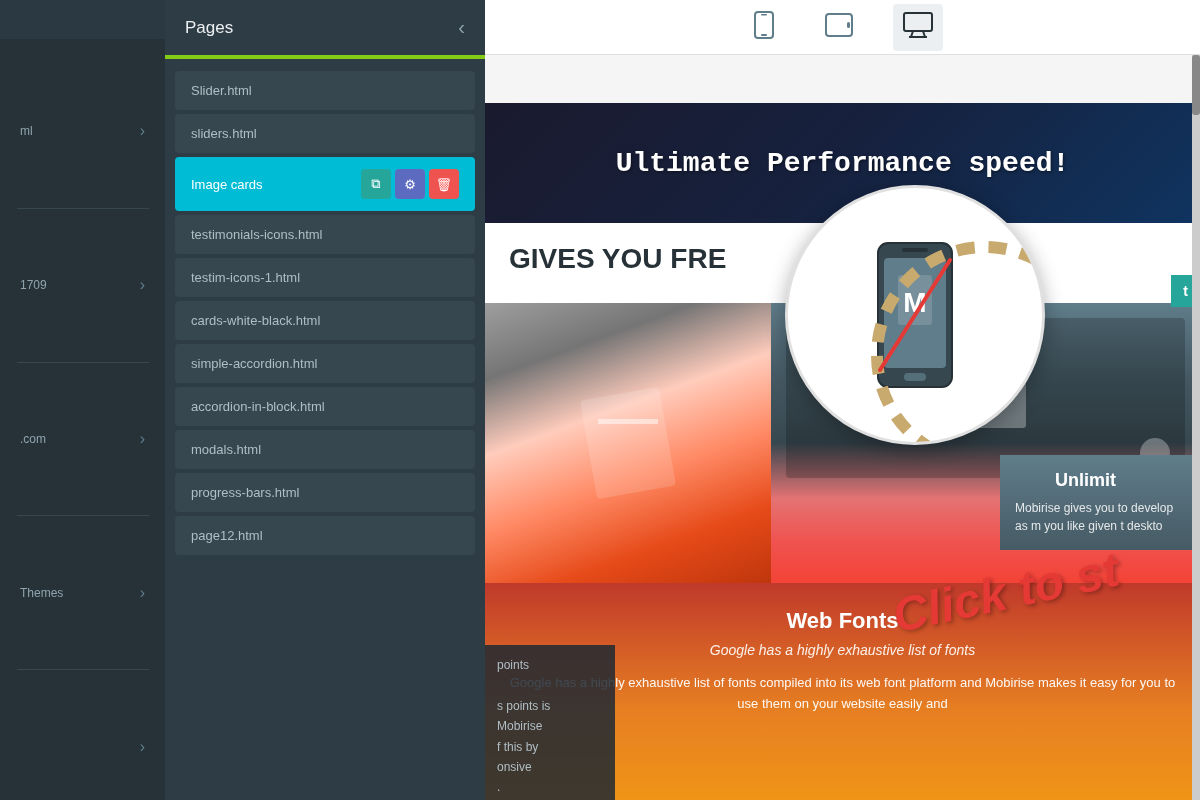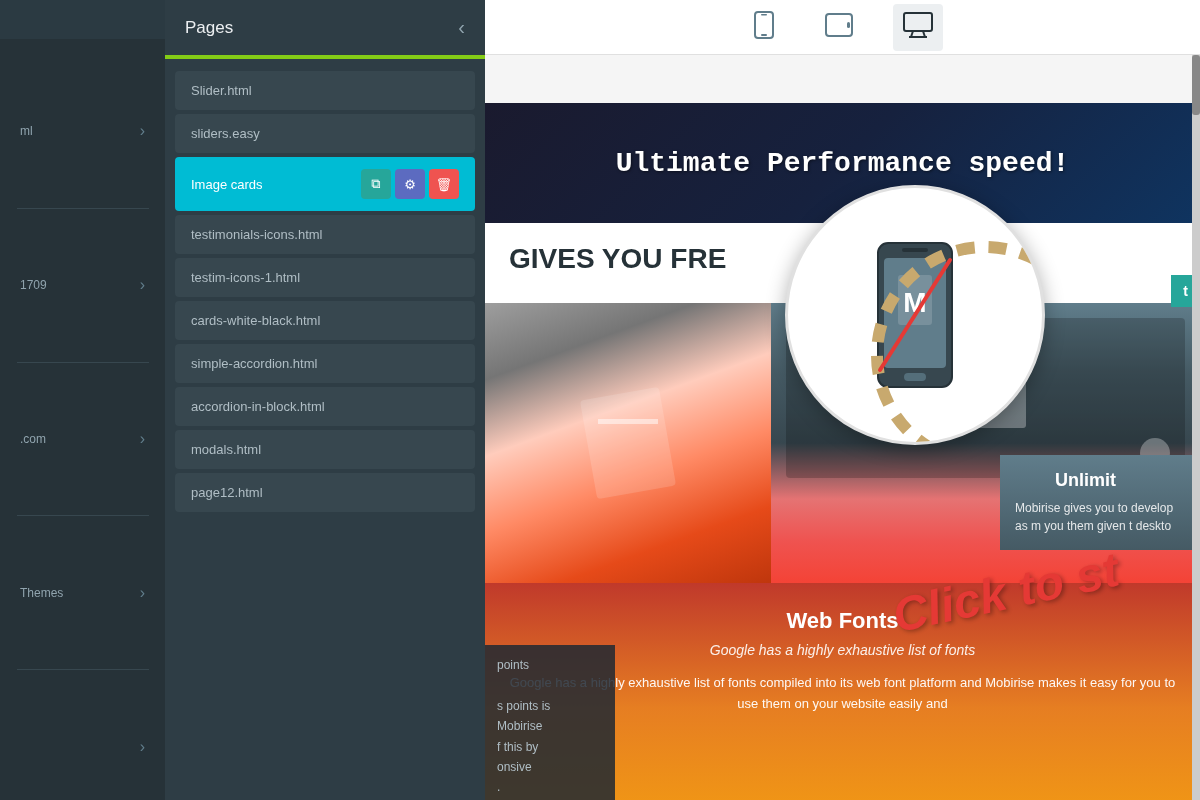--- a/index.html
+++ b/index.html
@@ -380,21 +380,21 @@
     <span class="pages-title">Pages</span>
     <button class="pages-close-btn">‹</button>
   </div>
   <div class="pages-list">
 
     <div class="page-item">
       <span class="page-item-label">Slider.html</span>
     </div>
 
     <div class="page-item">
-      <span class="page-item-label">sliders.easy</span>
+      <span class="page-item-label">sliders.html</span>
     </div>
 
     <div class="page-item active">
       <span class="page-item-label">Image cards</span>
       <div class="page-item-actions">
         <button class="action-btn btn-copy" title="Copy">⧉</button>
         <button class="action-btn btn-gear" title="Settings">⚙</button>
         <button class="action-btn btn-delete" title="Delete">🗑</button>
       </div>
     </div>
@@ -416,20 +416,23 @@
     </div>
 
     <div class="page-item">
       <span class="page-item-label">accordion-in-block.html</span>
     </div>
 
     <div class="page-item">
       <span class="page-item-label">modals.html</span>
     </div>
 
+    <div class="page-item">
+      <span class="page-item-label">progress-bars.html</span>
+    </div>
 
     <div class="page-item">
       <span class="page-item-label">page12.html</span>
     </div>
 
   </div>
 </div>
 
 <div class="main-content">
 
@@ -532,21 +535,21 @@
     </div>
 
     <div class="click-overlay">
       <div class="click-text" style="font-size:48px;font-weight:900;color:#e53935;transform:rotate(-12deg);display:inline-block;font-style:italic;font-family:'Arial Black',Arial,sans-serif;">
         Click to st
       </div>
     </div>
 
     <div class="unlimited-section">
       <div class="unlimited-title">Unlimit</div>
-      <div class="unlimited-desc">Mobirise gives you to develop as m you them given t deskto</div>
+      <div class="unlimited-desc">Mobirise gives you to develop as m you like given t deskto</div>
     </div>
 
     <div class="scroll-indicator">
       <div class="scroll-thumb"></div>
     </div>
 
   </div>
 </div>
 
 </body></html>

